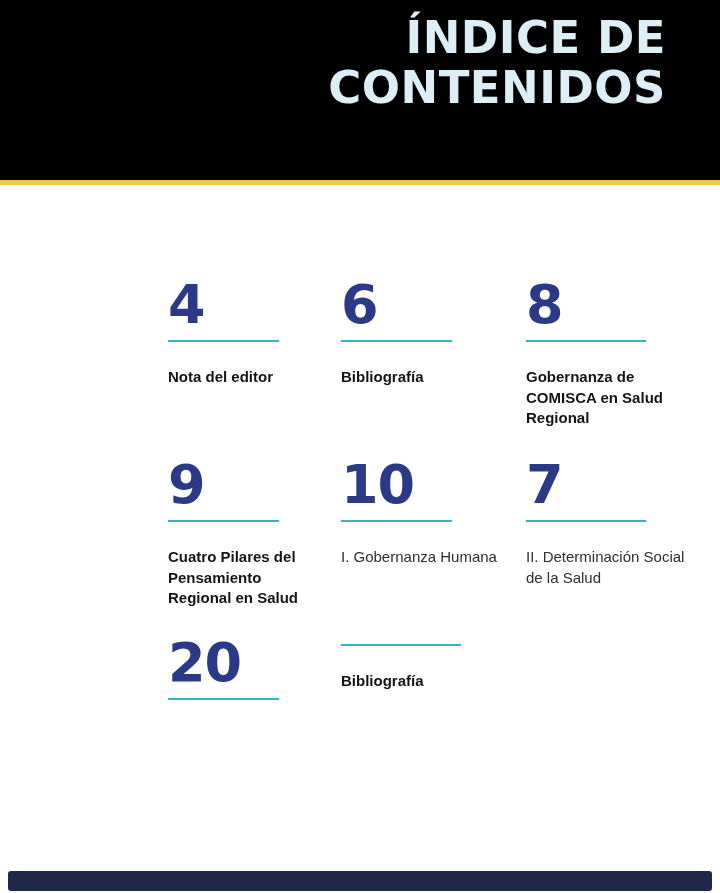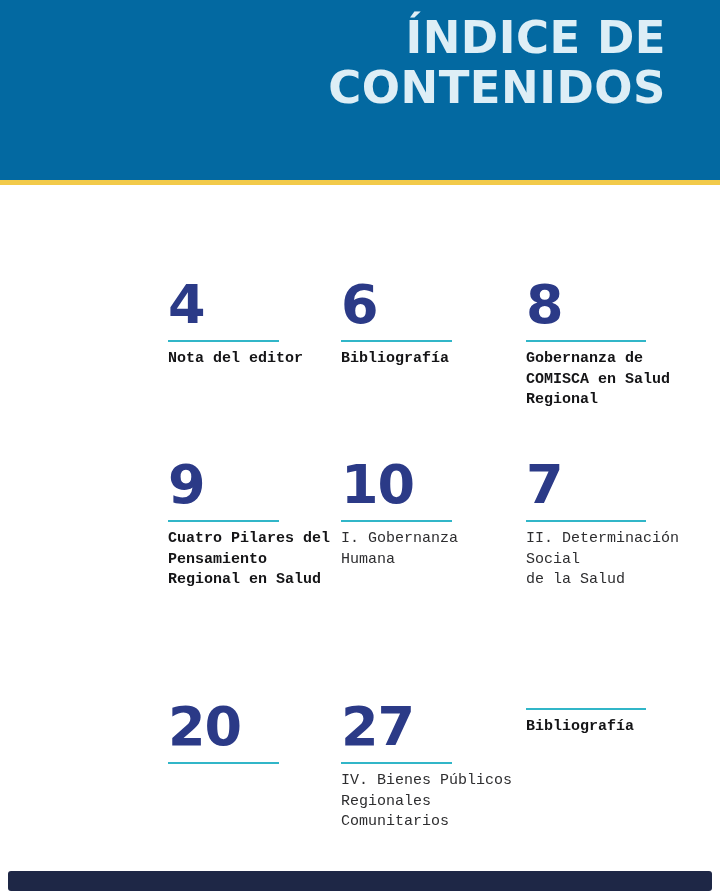--- a/index.html
+++ b/index.html
@@ -11,21 +11,21 @@
   .page {
     position: relative;
     width: 720px; height: 893px;
     background: #ffffff;
     overflow: hidden;
   }
   
   .header {
     position: absolute; top: 0; left: 0; right: 0;
     height: 180px;
-    background: #0369a1;
+    background: #000000;
     box-sizing: border-box;
     padding: 13px 54px 0 0;
   }
   .header-title {
     font-family: "DejaVu Sans", sans-serif;
     font-weight: 800;
     font-size: 45px;
     line-height: 50px;
     letter-spacing: 0.5px;
     color: #ddeef6;
@@ -39,45 +39,44 @@
   }
   
   .toc-row {
     position: absolute; left: 0; right: 0;
     display: grid;
     grid-template-columns: 173px 185px 1fr;
     padding-left: 168px;
   }
   .toc-row.r1 { top: 278px; }
   .toc-row.r2 { top: 458px; }
-  .toc-row.r3 { top: 700px; }
+  .toc-row.r3 { top: 636px; }
   .toc-entry { display: flex; flex-direction: column; align-items: flex-start; }
   .toc-number {
     font-family: "DejaVu Sans", sans-serif;
     font-weight: 800;
     font-size: 54px;
     line-height: 54px;
     letter-spacing: -1px;
     color: #2b3a87;
   }
   .toc-rule {
     width: 111px;
     height: 2px;
     background: #31b6c8;
     margin-top: 8px;
   }
   .toc-entry.c3 .toc-rule { width: 120px; }
   .toc-label {
-    margin-top: 7px;
+    margin-top: 25px;
     font-size: 15px;
     line-height: 20.5px;
     color: #2e2e30;
     white-space: pre-line;
     padding-right: 10px;
-    font-family: Liberation Mono, monospace;
   }
   .toc-label.bold {
     font-weight: 700;
     color: #141416;
   }
   
   .footer-bar {
     position: absolute;
     left: 8px; right: 8px; bottom: 2px;
     height: 20px;
@@ -135,26 +134,20 @@
       <div class="toc-label">II. Determinación Social
 de la Salud</div>
     </div>
   </div>
 
   <div class="toc-row r3">
     <div class="toc-entry c1">
       <div class="toc-number">20</div>
       <div class="toc-rule"></div>
     </div>
-    <div class="toc-entry c2">
-      <div class="toc-number">27</div>
-      <div class="toc-rule"></div>
-      <div class="toc-label">IV. Bienes Públicos
-Regionales Comunitarios</div>
-    </div>
     <div class="toc-entry c3">
       <div class="toc-rule"></div>
       <div class="toc-label bold">Bibliografía</div>
     </div>
   </div>
 
   <div class="footer-bar"></div>
 
 </div>
 

